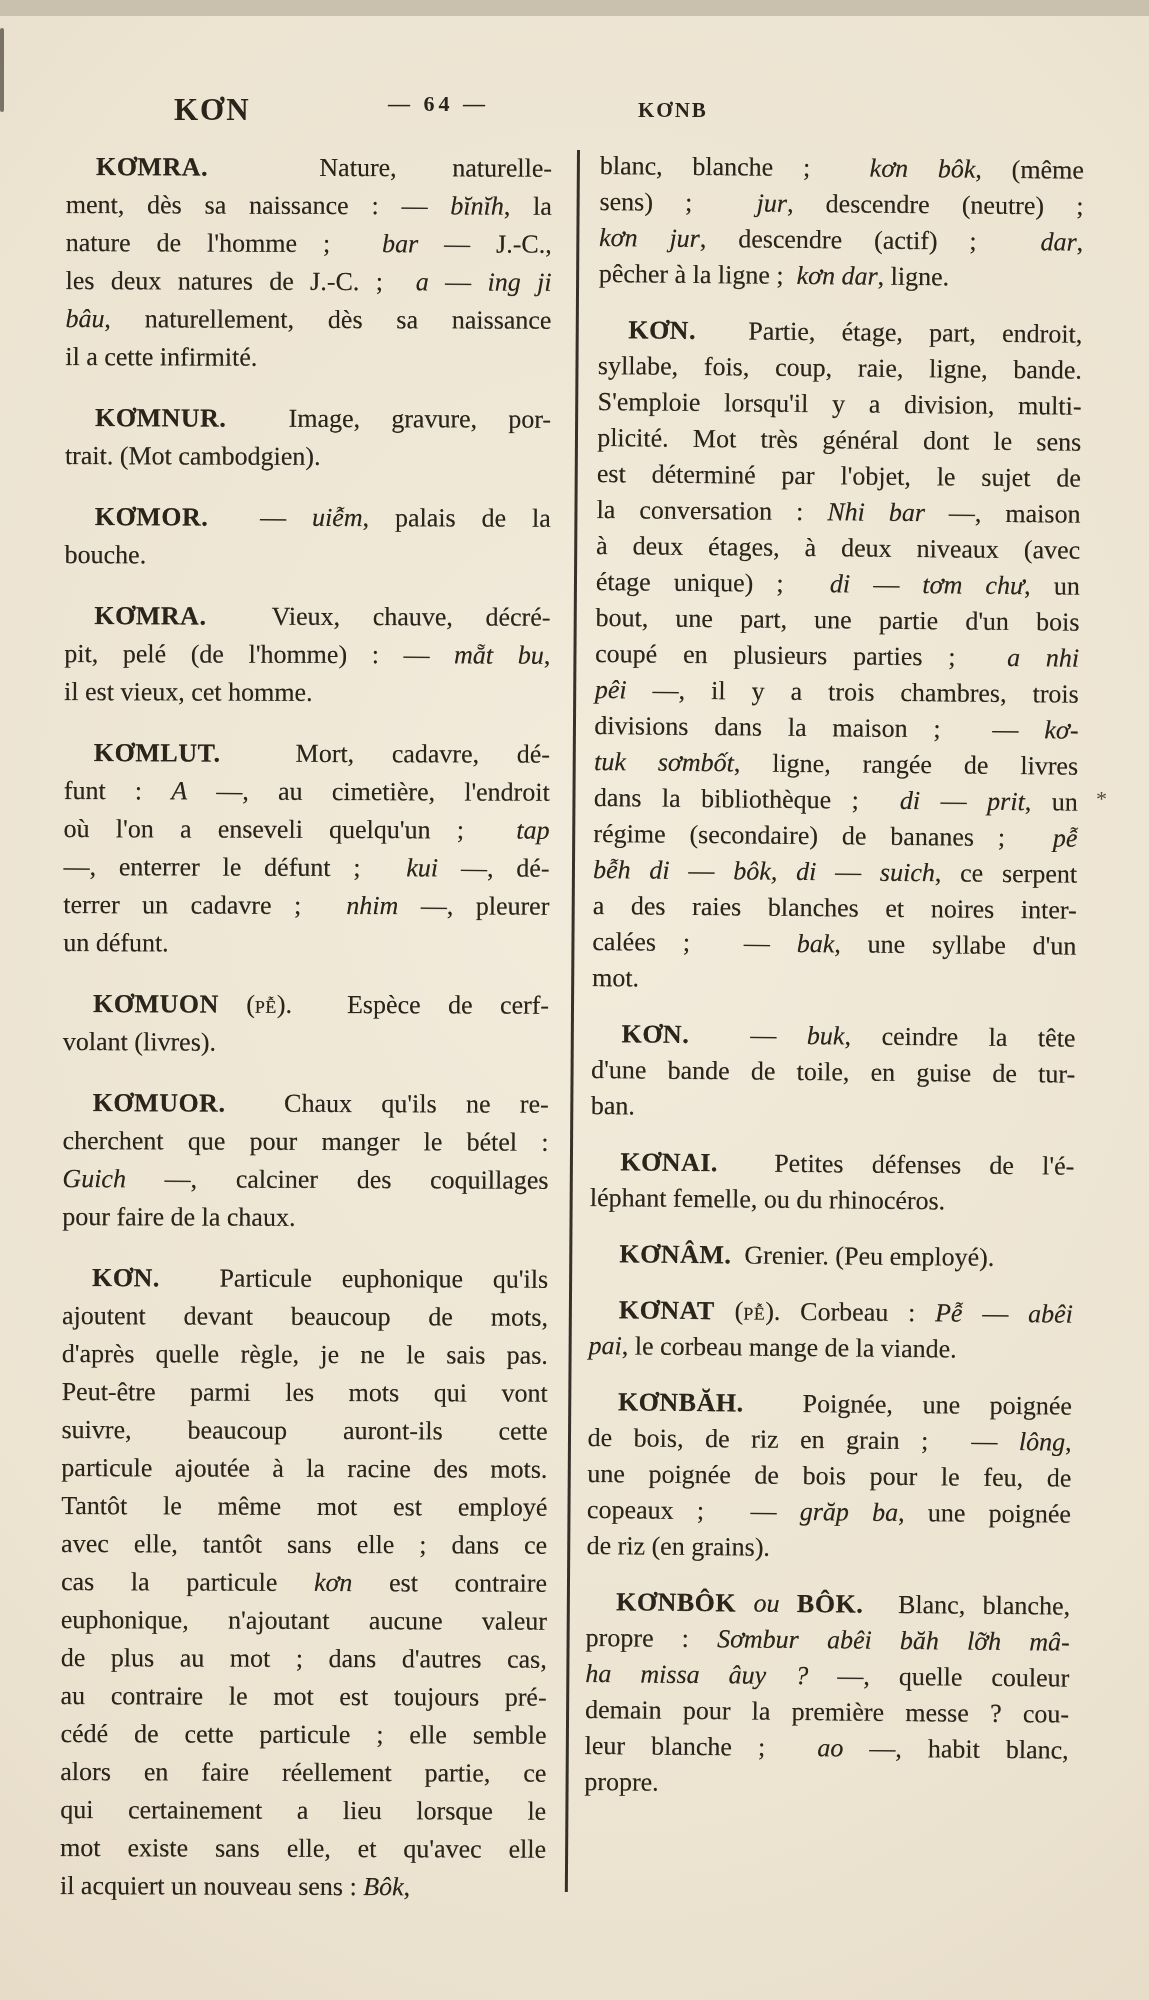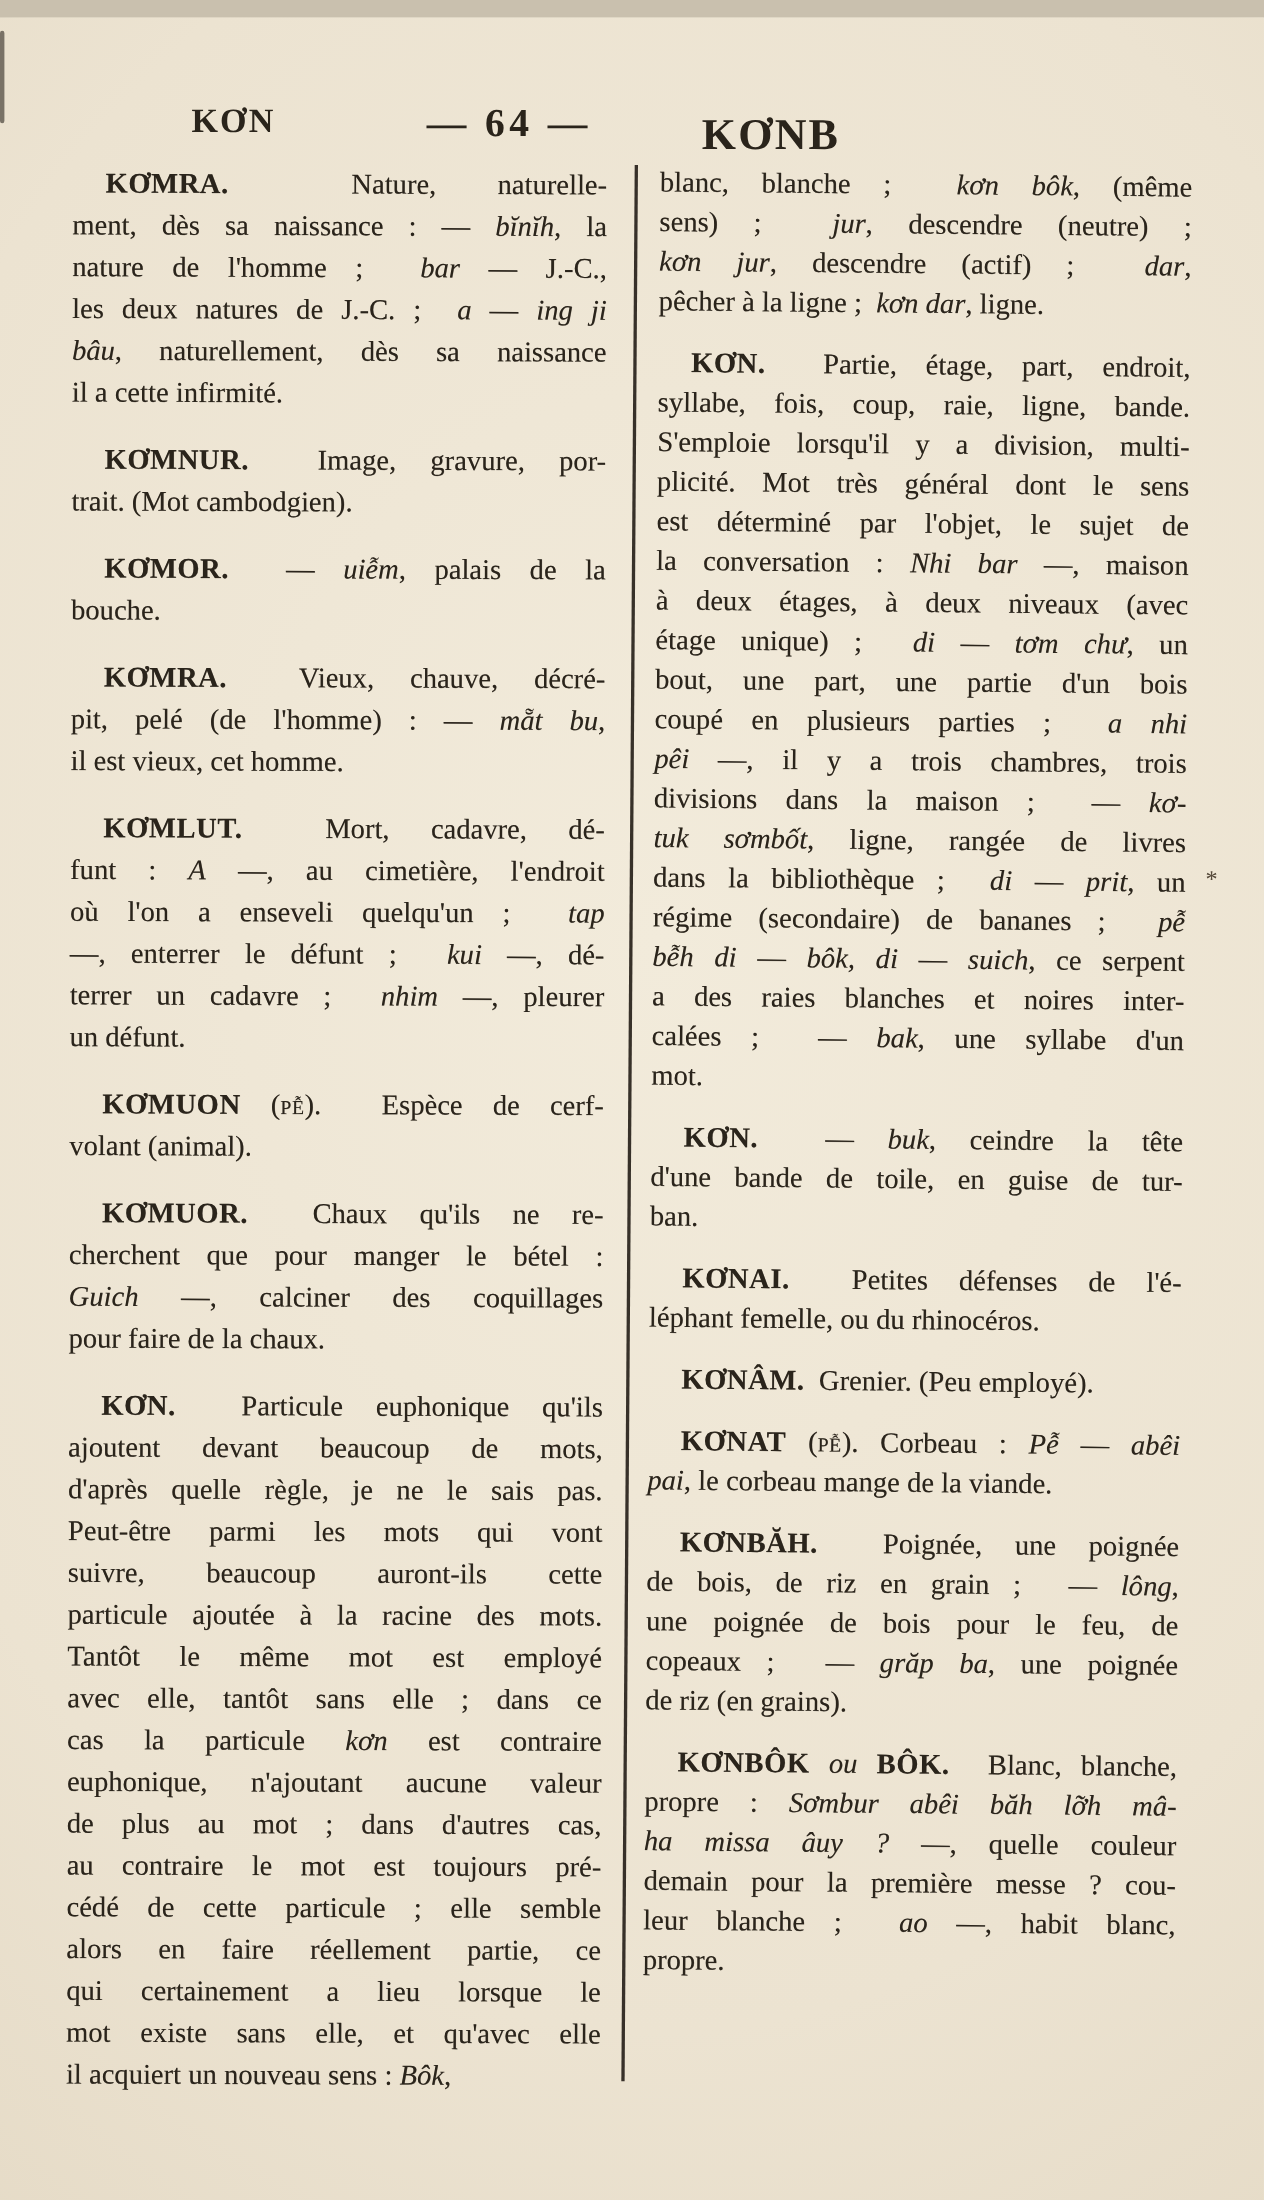--- a/index.html
+++ b/index.html
@@ -10,22 +10,22 @@
     overflow:hidden;
     background-color:#ece3d2;
     background-image:
       radial-gradient(ellipse 120% 90% at 52% 42%, #f2ebdb 0%, #ece3d1 55%, #e3d8c3 88%, #ddd1ba 100%),
       linear-gradient(to right, rgba(90,80,60,0.10) 0%, rgba(0,0,0,0) 3%, rgba(0,0,0,0) 97%, rgba(255,255,255,0.25) 100%);
     font-family:"Liberation Serif","DejaVu Serif",serif;
     color:#2a241b;
   }
   .hdr{position:absolute;white-space:nowrap;}
   .hdr-left{top:76px;left:174px;font-size:31px;font-weight:700;letter-spacing:2px;}
-  .hdr-center{top:75px;left:388px;font-size:36px;font-weight:600;letter-spacing:4px;}
-  .hdr-right{top:82px;left:638px;font-size:40px;font-weight:700;letter-spacing:2px;}
+  .hdr-center{top:75px;left:388px;font-size:22px;font-weight:600;letter-spacing:4px;}
+  .hdr-right{top:82px;left:638px;font-size:21px;font-weight:700;letter-spacing:2px;}
   .divider{
     position:absolute;left:577px;top:134px;width:3px;height:1742px;
     background:#27211a;opacity:.92;
     transform:rotate(0.4deg);transform-origin:top center;
   }
   .col{
     position:absolute;top:132px;
     font-size:26px;
     text-align:justify;
     text-shadow:0.2px 0.2px 0.4px rgba(40,32,24,0.45);
@@ -69,21 +69,21 @@
       <div class="ln f g"><span class="b">KƠMRA.</span><span>&nbsp;&nbsp;Vieux, chauve, décré-</span></div>
       <div class="ln"><span>pit, pelé (de l'homme) : — </span><span class="i">mẵt bu</span><span>,</span></div>
       <div class="ln e"><span>il est vieux, cet homme.</span></div>
       <div class="ln f g"><span class="b">KƠMLUT.</span><span>&nbsp;&nbsp;Mort, cadavre, dé-</span></div>
       <div class="ln"><span>funt : </span><span class="i">A</span><span> —, au cimetière, l'endroit</span></div>
       <div class="ln"><span>où l'on a enseveli quelqu'un ;&nbsp; </span><span class="i">tap</span></div>
       <div class="ln"><span>—, enterrer le défunt ;&nbsp; </span><span class="i">kui</span><span> —, dé-</span></div>
       <div class="ln"><span>terrer un cadavre ;&nbsp; </span><span class="i">nhim</span><span> —, pleurer</span></div>
       <div class="ln e"><span>un défunt.</span></div>
       <div class="ln f g"><span class="b">KƠMUON</span><span> (</span><span class="sc">pễ</span><span>).</span><span>&nbsp;&nbsp;Espèce de cerf-</span></div>
-      <div class="ln e"><span>volant (animal).</span></div>
+      <div class="ln e"><span>volant (livres).</span></div>
       <div class="ln f g"><span class="b">KƠMUOR.</span><span>&nbsp;&nbsp;Chaux qu'ils ne re-</span></div>
       <div class="ln"><span>cherchent que pour manger le bétel :</span></div>
       <div class="ln"><span class="i">Guich</span><span> —, calciner des coquillages</span></div>
       <div class="ln e"><span>pour faire de la chaux.</span></div>
       <div class="ln f g"><span class="b">KƠN.</span><span>&nbsp;&nbsp;Particule euphonique qu'ils</span></div>
       <div class="ln"><span>ajoutent devant beaucoup de mots,</span></div>
       <div class="ln"><span>d'après quelle règle, je ne le sais pas.</span></div>
       <div class="ln"><span>Peut-être parmi les mots qui vont</span></div>
       <div class="ln"><span>suivre, beaucoup auront-ils cette</span></div>
       <div class="ln"><span>particule ajoutée à la racine des mots.</span></div>

